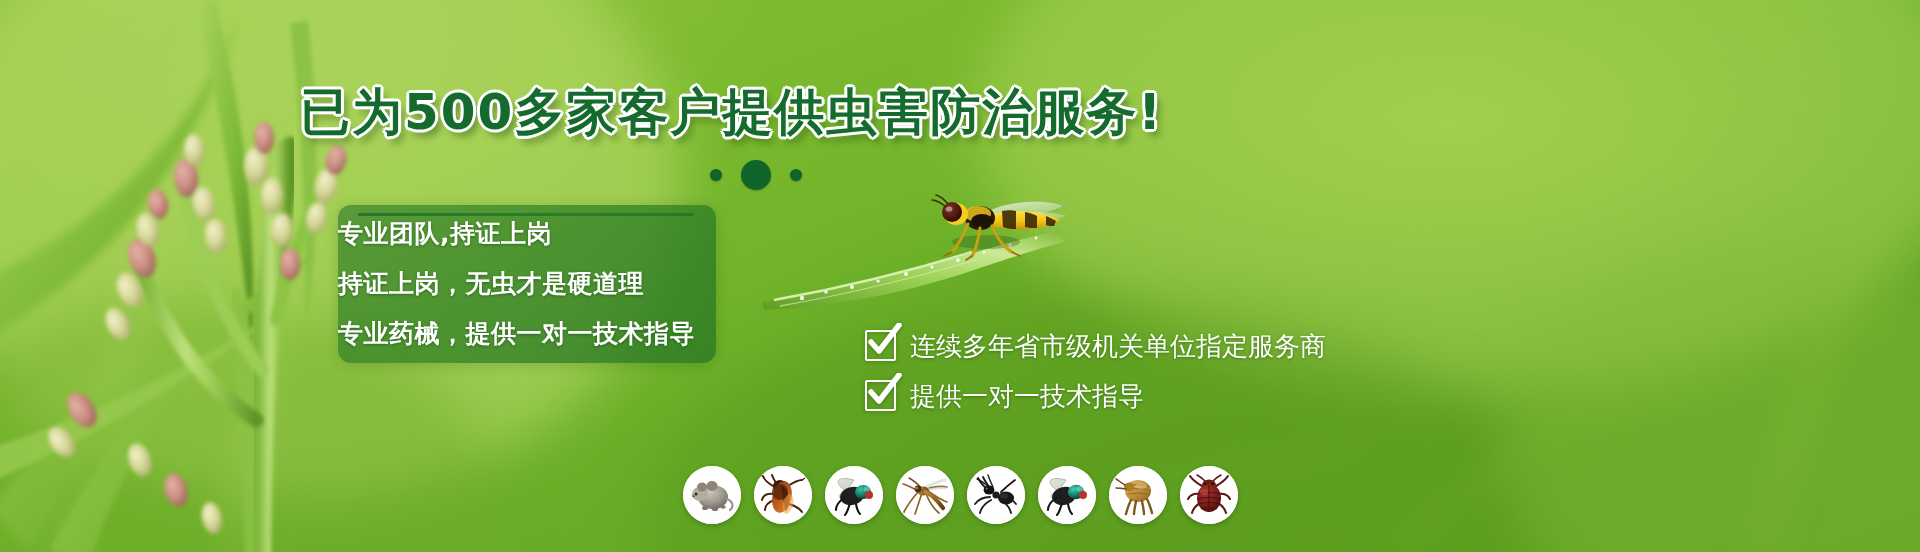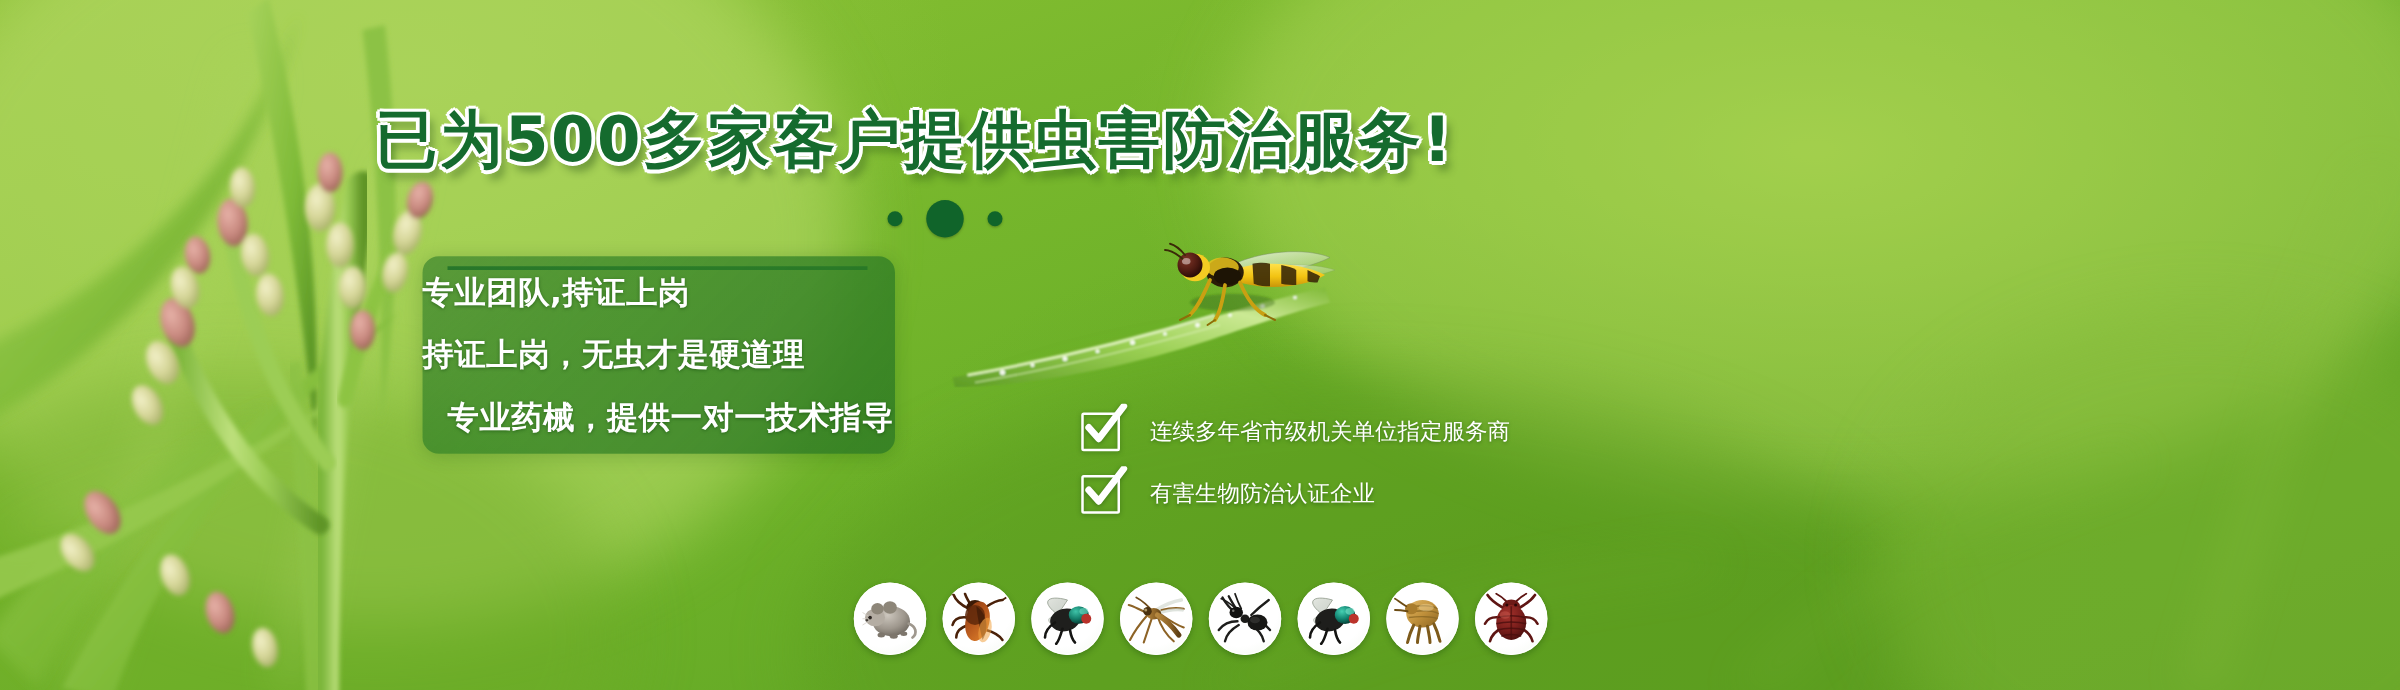--- a/index.html
+++ b/index.html
@@ -68,39 +68,38 @@
     display:flex;flex-direction:column;justify-content:center;align-items:flex-start;
     gap:4px;
   }
   .panel-lines .pl{
     color:#ffffff;font-weight:700;white-space:nowrap;
     font-family:"DejaVu Sans","Liberation Sans",sans-serif;
     text-shadow:0 1px 3px rgba(0,50,0,.45);
   }
   .pl1{font-size:25px;line-height:46px;letter-spacing:.5px;}
   .pl2{font-size:25px;line-height:46px;letter-spacing:.5px;}
-  .pl3{font-size:25px;line-height:46px;letter-spacing:.5px;margin-left:20px;}
+  .pl3{font-size:25px;line-height:46px;letter-spacing:.5px;}
 
   
   .flyleaf{position:absolute;left:760px;top:190px;width:380px;height:120px;}
 
   
   .checks{position:absolute;left:865px;top:330px;display:flex;flex-direction:column;gap:19px;}
   .check-row{display:flex;align-items:center;gap:14px;}
   .check-box{
     position:relative;width:27px;height:27px;flex:0 0 auto;
     border:2px solid #ffffff;border-radius:2px;
     filter:drop-shadow(0 1px 2px rgba(0,40,0,.35));
   }
   .check-box svg{position:absolute;left:-2px;top:-9px;}
   .check-label{
-    color:#ffffff;font-size:18px;line-height:30px;font-weight:400;white-space:nowrap;
+    color:#ffffff;font-size:26px;line-height:30px;font-weight:400;white-space:nowrap;
     font-family:"DejaVu Sans","Liberation Sans",sans-serif;
     text-shadow:0 1px 3px rgba(0,50,0,.40);
-    margin-left:10px;
   }
 
   
   .pests{position:absolute;left:683px;top:466px;display:flex;align-items:center;gap:13px;}
   .pest{
     width:58px;height:58px;border-radius:50%;
     background:radial-gradient(circle at 40% 32%,#ffffff 0%,#ffffff 62%,#f2f6ef 100%);
     box-shadow:0 2px 5px rgba(0,45,0,.28), inset 0 0 0 1px rgba(255,255,255,.9);
     display:flex;align-items:center;justify-content:center;overflow:hidden;
     position:relative;
@@ -332,21 +331,21 @@
       </span>
       <span class="check-label">连续多年省市级机关单位指定服务商</span>
     </div>
 
     <div class="check-row">
       <span class="check-box">
         <svg width="38" height="36" viewBox="0 0 38 36">
           <path d="M6 19 L 14 28 L 34 2" fill="none" stroke="#ffffff" stroke-width="5.5" stroke-linecap="round" stroke-linejoin="round"></path>
         </svg>
       </span>
-      <span class="check-label">有害生物防治认证企业</span>
+      <span class="check-label">提供一对一技术指导</span>
     </div>
 
   </div>
 
   <div class="pests">
 
     <span class="pest">
       <svg width="46" height="40" viewBox="0 0 46 40">
         <defs>
             <radialGradient id="mg" cx="40%" cy="30%" r="75%">

